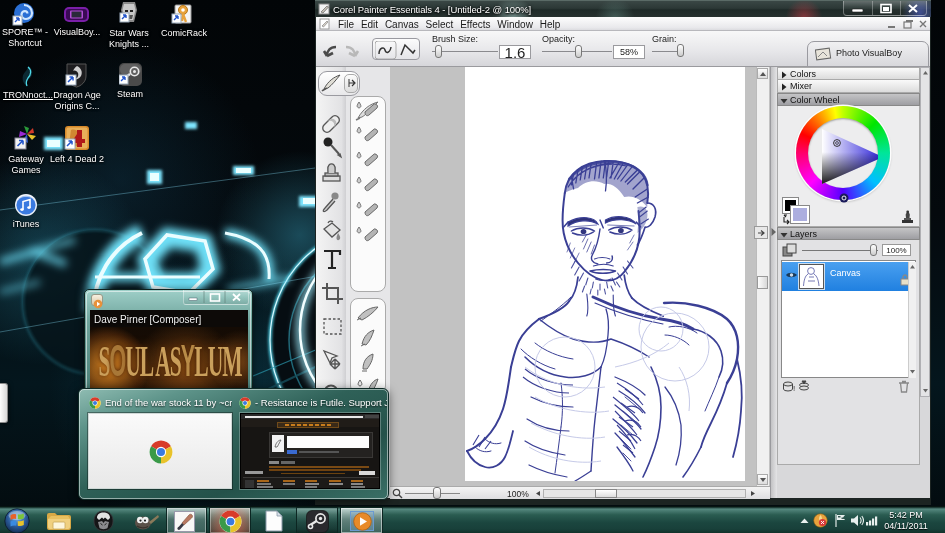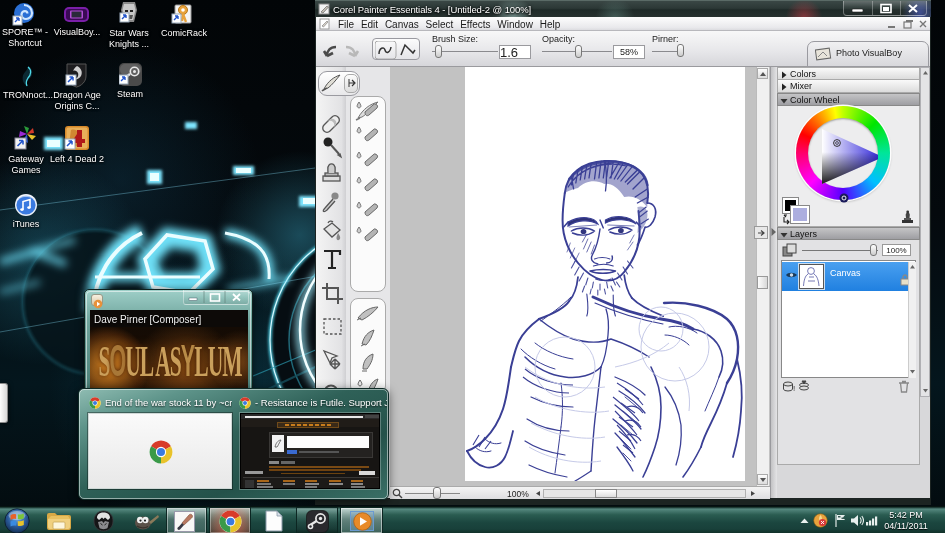--- a/index.html
+++ b/index.html
@@ -125,21 +125,21 @@
     <path d="M13 12 l3 8 M13 12 l-1 7" stroke="#e8a33d" stroke-width="2.4"></path>
     <rect x="2" y="12" width="9" height="9" fill="#fff" stroke="#9ab" stroke-width="1"></rect>
     <path d="M4 18 L8 14 M8 14 h-3 M8 14 v3" stroke="#2255cc" stroke-width="1.4" fill="none"></path>
   </svg>
   <div class="iconlabel" style="left:155px;top:28px;width:58px;">ComicRack</div>
 
   <svg class="abs" style="left:17px;top:64px;" width="22" height="24" viewBox="0 0 22 24">
     <path d="M11 2 C17 5 16 12 12 15 C9 18 9 21 11 23 C5 20 4 12 8 8 C10 6 11 4 11 2 Z" fill="#0c2a33"></path>
     <path d="M11 3 C15 6 14 11 11 14 C9 17 9 20 10 22" fill="none" stroke="#4fd9e8" stroke-width="1.3"></path>
   </svg>
-  <div class="iconlabel" style="left:0px;top:90px;width:56px;">TRONnoct...</div>
+  <div class="iconlabel" style="left:0px;top:90px;width:56px;text-decoration:underline;">TRONnoct...</div>
 
   <svg class="abs" style="left:65px;top:62px;" width="23" height="26" viewBox="0 0 23 26">
     <path d="M2 2 h19 v12 c0 6 -5 10 -9.5 11 C7 24 2 20 2 14 Z" fill="#1d1d1f" stroke="#555" stroke-width="1"></path>
     <path d="M12 4 c4 2 6 6 4 10 c-2 3 -5 4 -7 3 c3 0 5 -3 4 -6 c-1 -2 -3 -3 -5 -2 c1 -2 2 -4 4 -5 Z" fill="#cfcfcf"></path>
     <rect x="1" y="13" width="10" height="10" fill="#fff" stroke="#9ab" stroke-width="1"></rect>
     <path d="M3 20 L8 15 M8 15 h-3.5 M8 15 v3.5" stroke="#2255cc" stroke-width="1.5" fill="none"></path>
   </svg>
   <div class="iconlabel" style="left:38px;top:90px;width:78px;">Dragon Age<br>Origins C...</div>
 
   <svg class="abs" style="left:119px;top:63px;" width="23" height="23" viewBox="0 0 23 23">
@@ -242,28 +242,28 @@
       <svg class="abs" style="left:2px;top:2px;" width="44" height="18" viewBox="0 0 44 18">
         <path d="M4 13 C4 7 9 5 10 9 C11 13 15 12 16 6" fill="none" stroke="#333" stroke-width="1.5"></path>
         <path d="M26 14 L30 4 L38 12 L40 9" fill="none" stroke="#333" stroke-width="1.5"></path>
         <rect x="0" y="0" width="21" height="18" rx="3" fill="none" stroke="#aaa" stroke-width="1"></rect>
       </svg>
     </div>
 
     <div class="abs" style="left:116px;top:3px;font-size:9px;color:#222;">Brush Size:</div>
     <div class="abs" style="left:116px;top:20px;width:66px;height:1px;background:#8a8a8e;"></div>
     <div class="abs" style="left:119px;top:14px;width:7px;height:13px;border:1px solid #777;border-radius:3px;background:linear-gradient(180deg,#fff,#ccc);"></div>
-    <div class="abs" style="left:183px;top:14px;width:32px;height:14px;border:1px solid #9a9a9e;background:#fff;font-size:13px;color:#222;text-align:left;line-height:13px;">1.6</div>
+    <div class="abs" style="left:183px;top:14px;width:32px;height:14px;border:1px solid #9a9a9e;background:#fff;font-size:15px;color:#222;text-align:center;line-height:13px;">1.6</div>
 
     <div class="abs" style="left:226px;top:3px;font-size:9px;color:#222;">Opacity:</div>
     <div class="abs" style="left:226px;top:20px;width:70px;height:1px;background:#8a8a8e;"></div>
     <div class="abs" style="left:259px;top:14px;width:7px;height:13px;border:1px solid #777;border-radius:3px;background:linear-gradient(180deg,#fff,#ccc);"></div>
     <div class="abs" style="left:297px;top:14px;width:32px;height:14px;border:1px solid #9a9a9e;background:#fff;font-size:9px;color:#222;text-align:center;line-height:13px;">58%</div>
 
-    <div class="abs" style="left:336px;top:3px;font-size:9px;color:#222;">Pirner:</div>
+    <div class="abs" style="left:336px;top:3px;font-size:9px;color:#222;">Grain:</div>
     <div class="abs" style="left:336px;top:20px;width:28px;height:1px;background:#8a8a8e;"></div>
     <div class="abs" style="left:361px;top:13px;width:7px;height:13px;border:1px solid #777;border-radius:3px;background:linear-gradient(180deg,#fff,#ccc);"></div>
 
     <div class="abs" style="left:491px;top:10px;width:122px;height:26px;border:1px solid #9a9aa0;border-radius:7px 7px 0 0;background:linear-gradient(180deg,#f0f0f2,#d8d8dc);">
       <svg class="abs" style="left:7px;top:5px;" width="18" height="14" viewBox="0 0 18 14">
         <rect x="1" y="2" width="14" height="10" fill="#e8e4da" stroke="#666" stroke-width="1" transform="rotate(-8 8 7)"></rect>
         <path d="M3 10 L8 5 L12 9" fill="none" stroke="#888" stroke-width="1"></path>
       </svg>
       <div class="abs" style="left:28px;top:6px;font-size:9px;color:#222;">Photo VisualBoy</div>
     </div>

